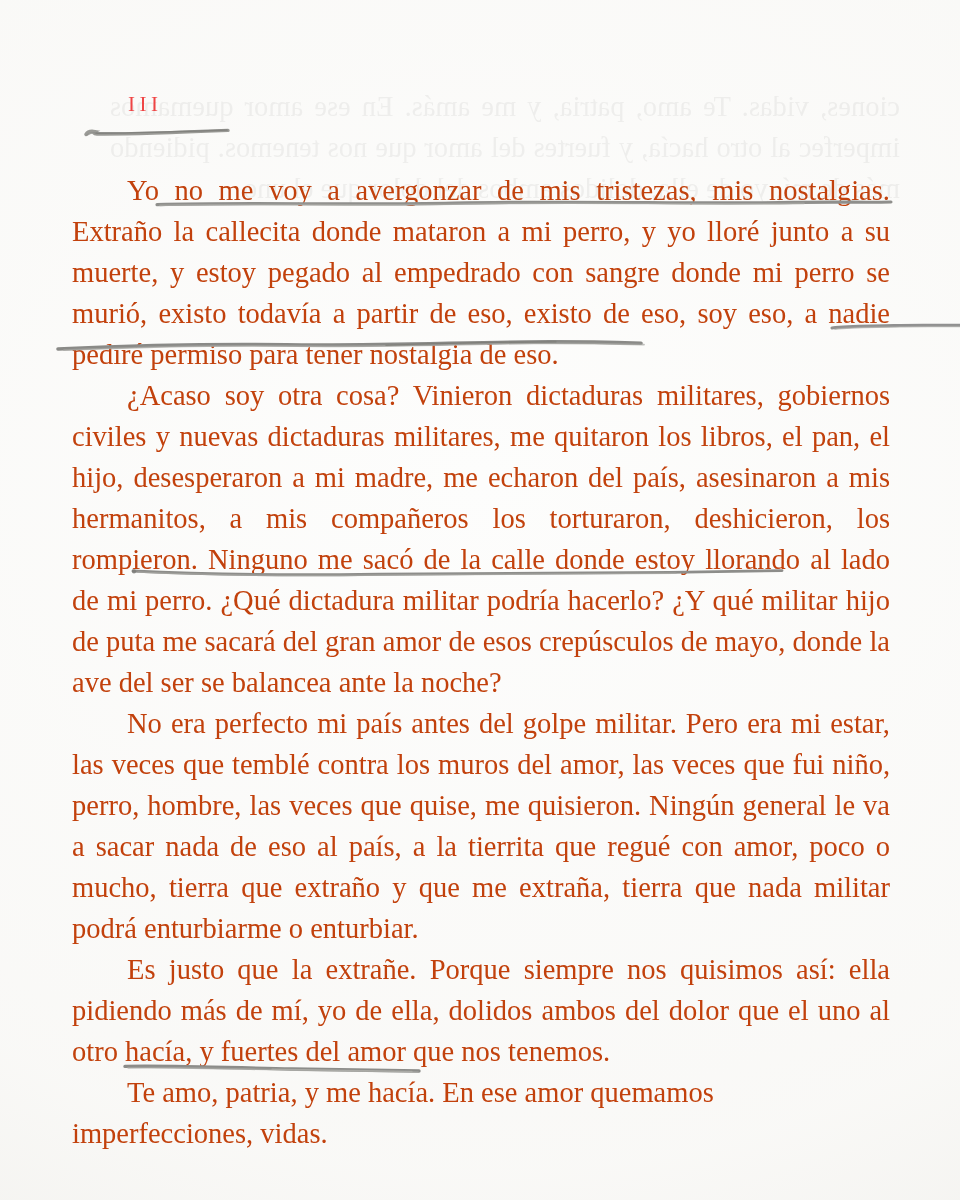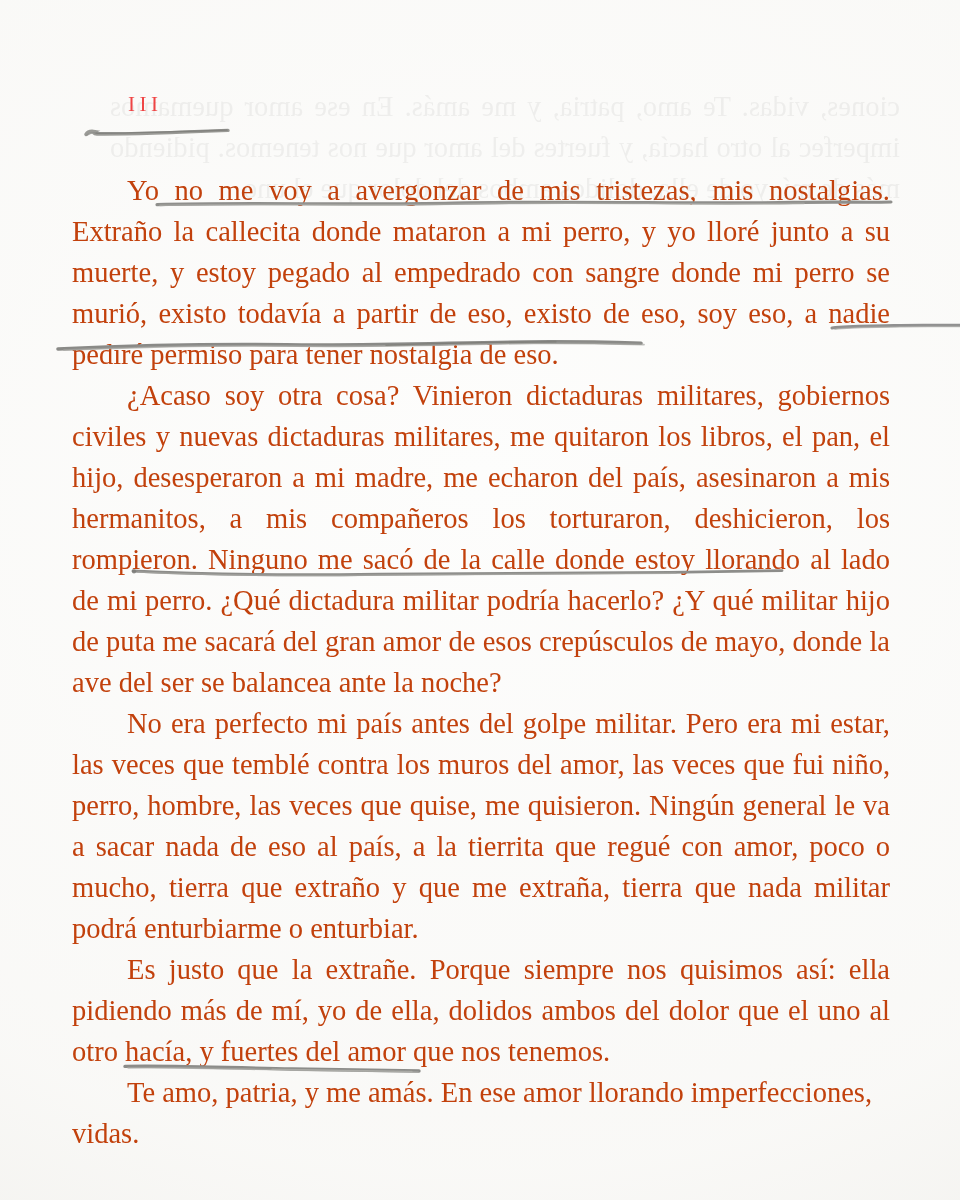--- a/index.html
+++ b/index.html
@@ -116,21 +116,21 @@
       <path d="M2,7.4 C3.5,4.6 7,3.9 11,4.6 C9,5.6 9.5,6.9 13,7.0 C40,7.3 92,5.6 144,3.4" fill="none" stroke="#9a9a96" stroke-width="3.4" stroke-linecap="round"></path>
       <path d="M12,6.2 C48,6.0 100,4.6 143,3.0" fill="none" stroke="#7e7e7a" stroke-width="1.7" stroke-linecap="round" opacity="0.85"></path>
       <path d="M3,8.2 C6,6.2 9,5.6 12,5.9" fill="none" stroke="#8d8d89" stroke-width="1.5" stroke-linecap="round" opacity="0.8"></path>
     </svg>
 
     <div class="body-text">
       <p>Yo no me voy a avergonzar de mis tristezas, mis nostalgias. Extraño la callecita donde mataron a mi perro, y yo lloré junto a su muerte, y estoy pegado al empedrado con sangre donde mi perro se murió, existo todavía a partir de eso, existo de eso, soy eso, a nadie pediré permiso para tener nostalgia de eso.</p>
       <p>¿Acaso soy otra cosa? Vinieron dictaduras militares, gobiernos civiles y nuevas dictaduras militares, me quitaron los libros, el pan, el hijo, desesperaron a mi madre, me echaron del país, asesinaron a mis hermanitos, a mis compañeros los torturaron, deshicieron, los rompieron. Ninguno me sacó de la calle donde estoy llorando al lado de mi perro. ¿Qué dictadura militar podría hacerlo? ¿Y qué militar hijo de puta me sacará del gran amor de esos crepúsculos de mayo, donde la ave del ser se balancea ante la noche?</p>
       <p>No era perfecto mi país antes del golpe militar. Pero era mi estar, las veces que temblé contra los muros del amor, las veces que fui niño, perro, hombre, las veces que quise, me quisieron. Ningún general le va a sacar nada de eso al país, a la tierrita que regué con amor, poco o mucho, tierra que extraño y que me extraña, tierra que nada militar podrá enturbiarme o enturbiar.</p>
       <p>Es justo que la extrañe. Porque siempre nos quisimos así: ella pidiendo más de mí, yo de ella, dolidos ambos del dolor que el uno al otro hacía, y fuertes del amor que nos tenemos.</p>
-      <p>Te amo, patria, y me amás. En ese amor llorando imperfecciones, vidas.</p>
+      <p>Te amo, patria, y me hacía. En ese amor quemamos imperfecciones, vidas.</p>
     </div>
 
     <div class="marks">
 
       <svg class="mark" style="left:82px; top:198px; width:740px; height:12px;" viewBox="0 0 740 12" preserveAspectRatio="none">
         <path d="M3,6.6 C90,4.0 200,7.4 300,5.1 C420,2.4 540,6.2 640,4.4 C680,3.7 715,4.6 737,4.0" fill="none" stroke="#8f8f8c" stroke-width="3.1" stroke-linecap="round"></path>
         <path d="M6,7.4 C95,5.2 210,8.0 310,6.0 C430,3.6 550,7.0 650,5.4" fill="none" stroke="#a8a8a4" stroke-width="1.6" stroke-linecap="round" opacity="0.75"></path>
       </svg>
 
       <svg class="mark" style="left:758px; top:321px; width:142px; height:12px;" viewBox="0 0 142 12" preserveAspectRatio="none">

